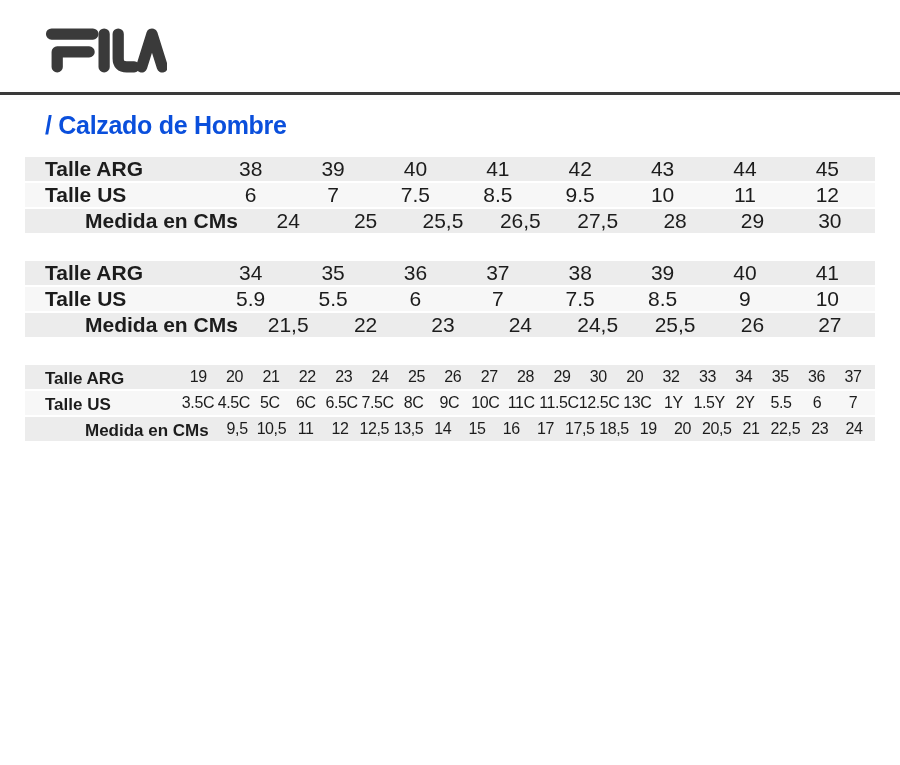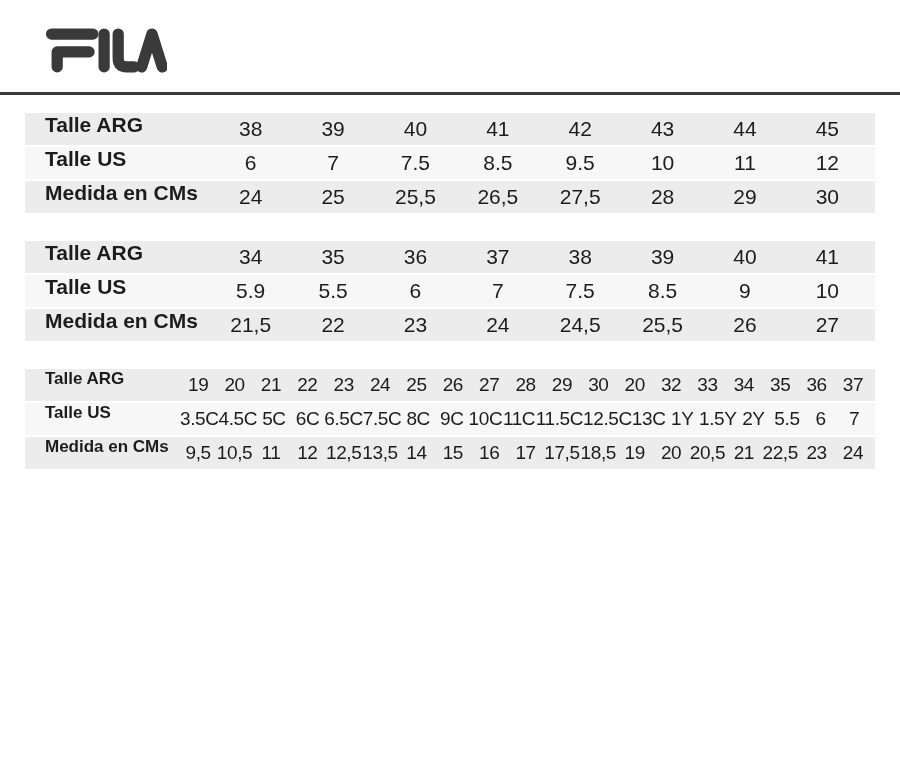--- a/index.html
+++ b/index.html
@@ -44,25 +44,25 @@
     letter-spacing: -0.3px;
     color: var(--heading-blue, #0a4fdc);
   }
 
   .table {
     margin: 18px 25px 0 25px;
     width: 850px;
   }
   .row {
     display: flex;
-    align-items: flex-start;
-    height: 32px;
+    align-items: flex-end;
+    height: 24px;
     margin-bottom: 2px;
   }
-  .row:last-child { margin-bottom: 3px; }
+  .row:last-child { margin-bottom: 3px; padding-left: 40px; }
   .row-gray  { background: var(--row-gray, #ececec); }
   .row-light { background: var(--row-light, #f7f7f7); }
 
   .label-cell {
     flex: 0 0 auto;
     padding-left: 20px;
     box-sizing: border-box;
     font-weight: bold;
     white-space: nowrap;
   }
@@ -78,21 +78,21 @@
     white-space: nowrap;
   }
 
   
   .size-large .label-cell { width: 200px; font-size: 21px; }
   .size-large .cell { font-size: 21px; }
   .size-large .cells { padding-right: 22px; gap: 31px; }
 
   
   .size-small .label-cell { width: 155px; font-size: 17px; }
-  .size-small .cell { font-size: 19px; letter-spacing: -0.4px; }
+  .size-small .cell { font-size: 16px; letter-spacing: -0.4px; }
   .size-small .cells { padding-right: 4px; }
 </style>
 </head>
 <body>
 
 <div class="page">
 
   <div class="header">
     <svg class="logo-svg" viewBox="0 0 130 50" xmlns="http://www.w3.org/2000/svg" fill="none" stroke="#3a3a3a" stroke-width="12" stroke-linecap="round" stroke-linejoin="round" aria-label="FILA">
       <path d="M7 8 H51"></path>
@@ -100,20 +100,21 @@
       <path d="M63 8 V43"></path>
       <path d="M78 8 V34 Q78 43 87 43 H95"></path>
       <path d="M103 43 L114 8 L125 43"></path>
     </svg>
   </div>
 
   <div class="top-rule"></div>
 
   <main class="main">
   <section class="section size-large">
+    <h2 class="section-title">/ Calzado de Hombre</h2>
     <div class="table">
           <div class="row row-gray">
             <div class="label-cell">Talle ARG</div>
             <div class="cells">
               <div class="cell">38</div>
               <div class="cell">39</div>
               <div class="cell">40</div>
               <div class="cell">41</div>
               <div class="cell">42</div>
               <div class="cell">43</div>

